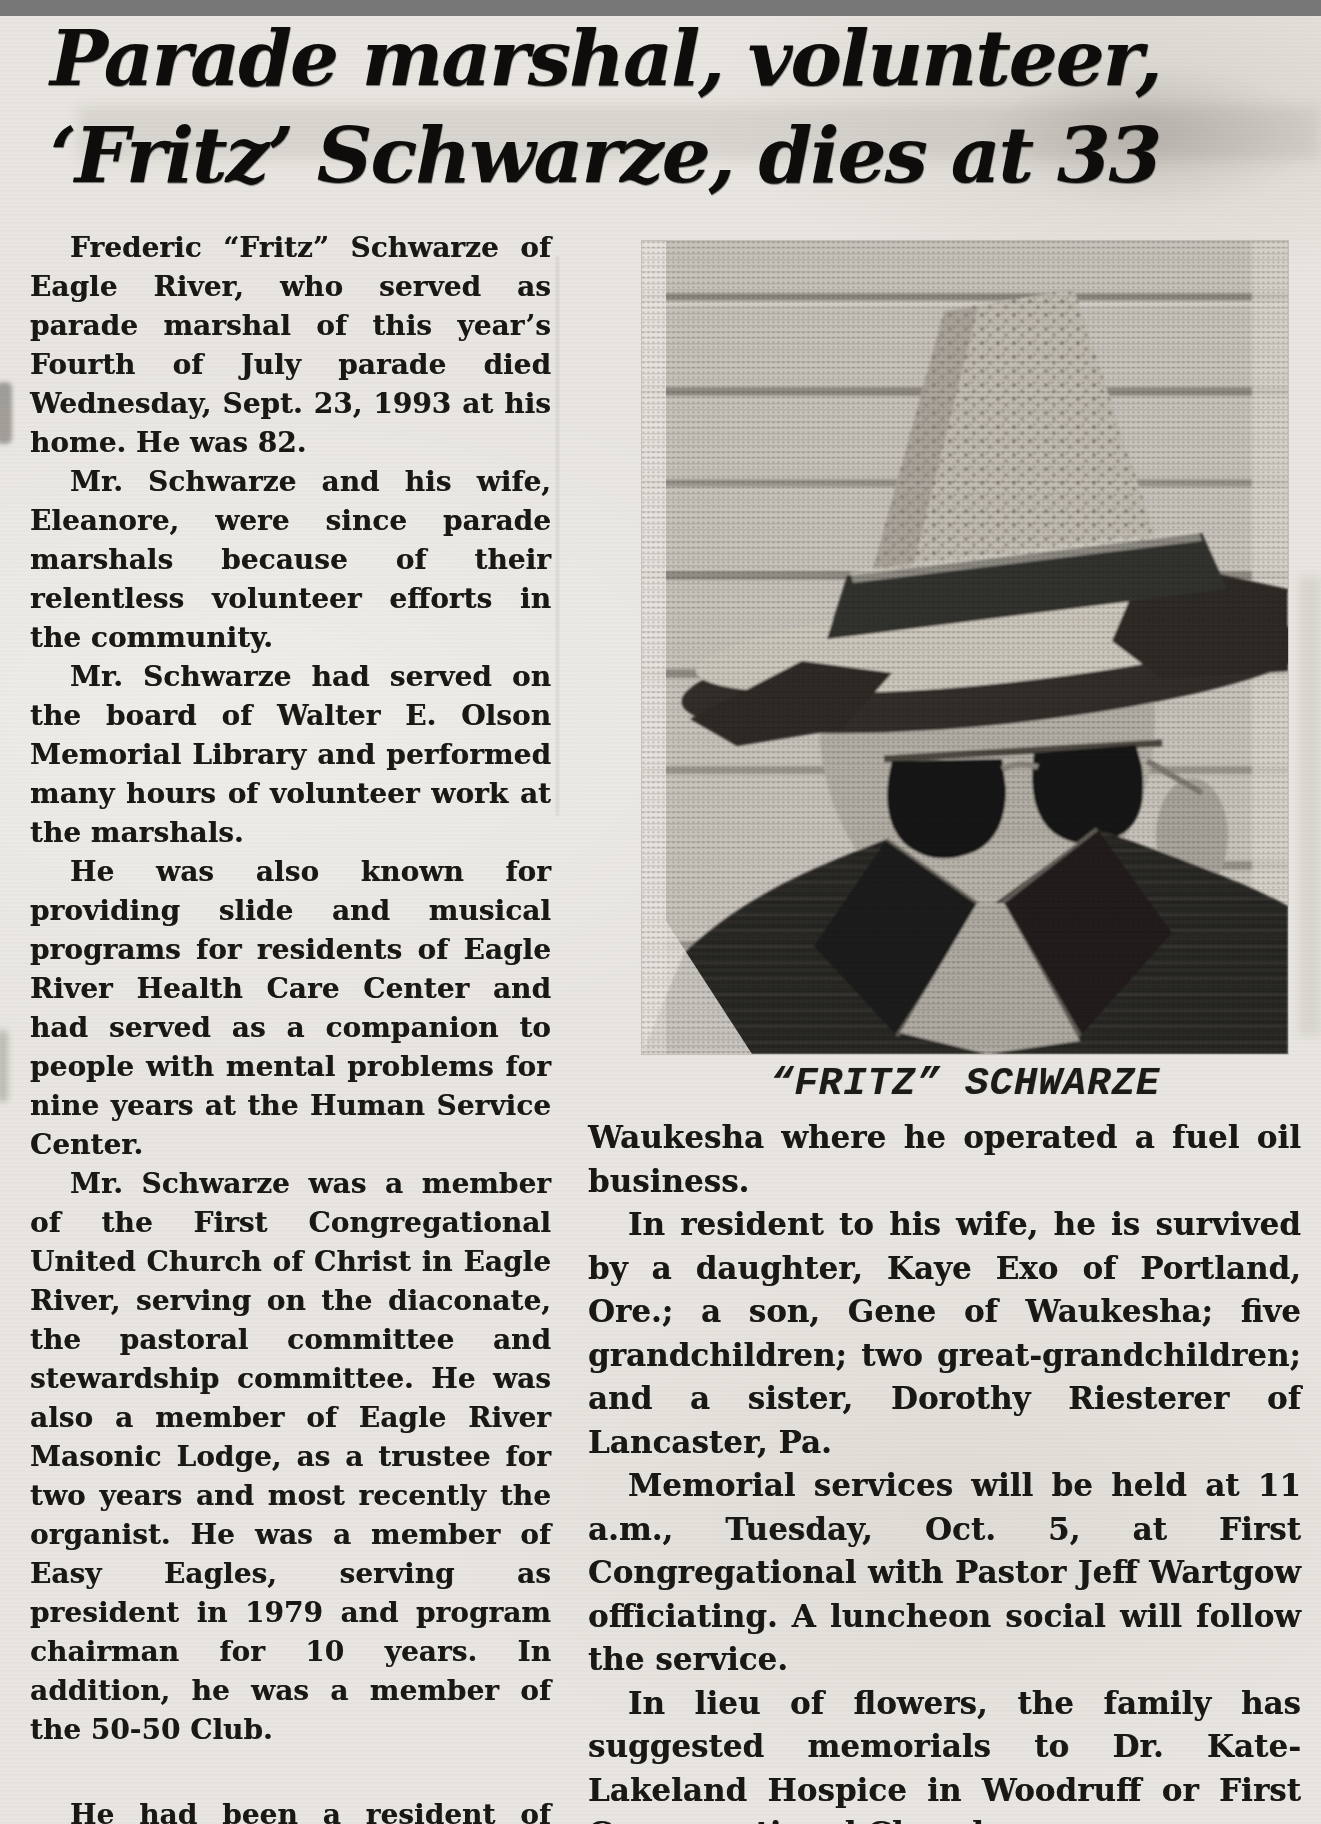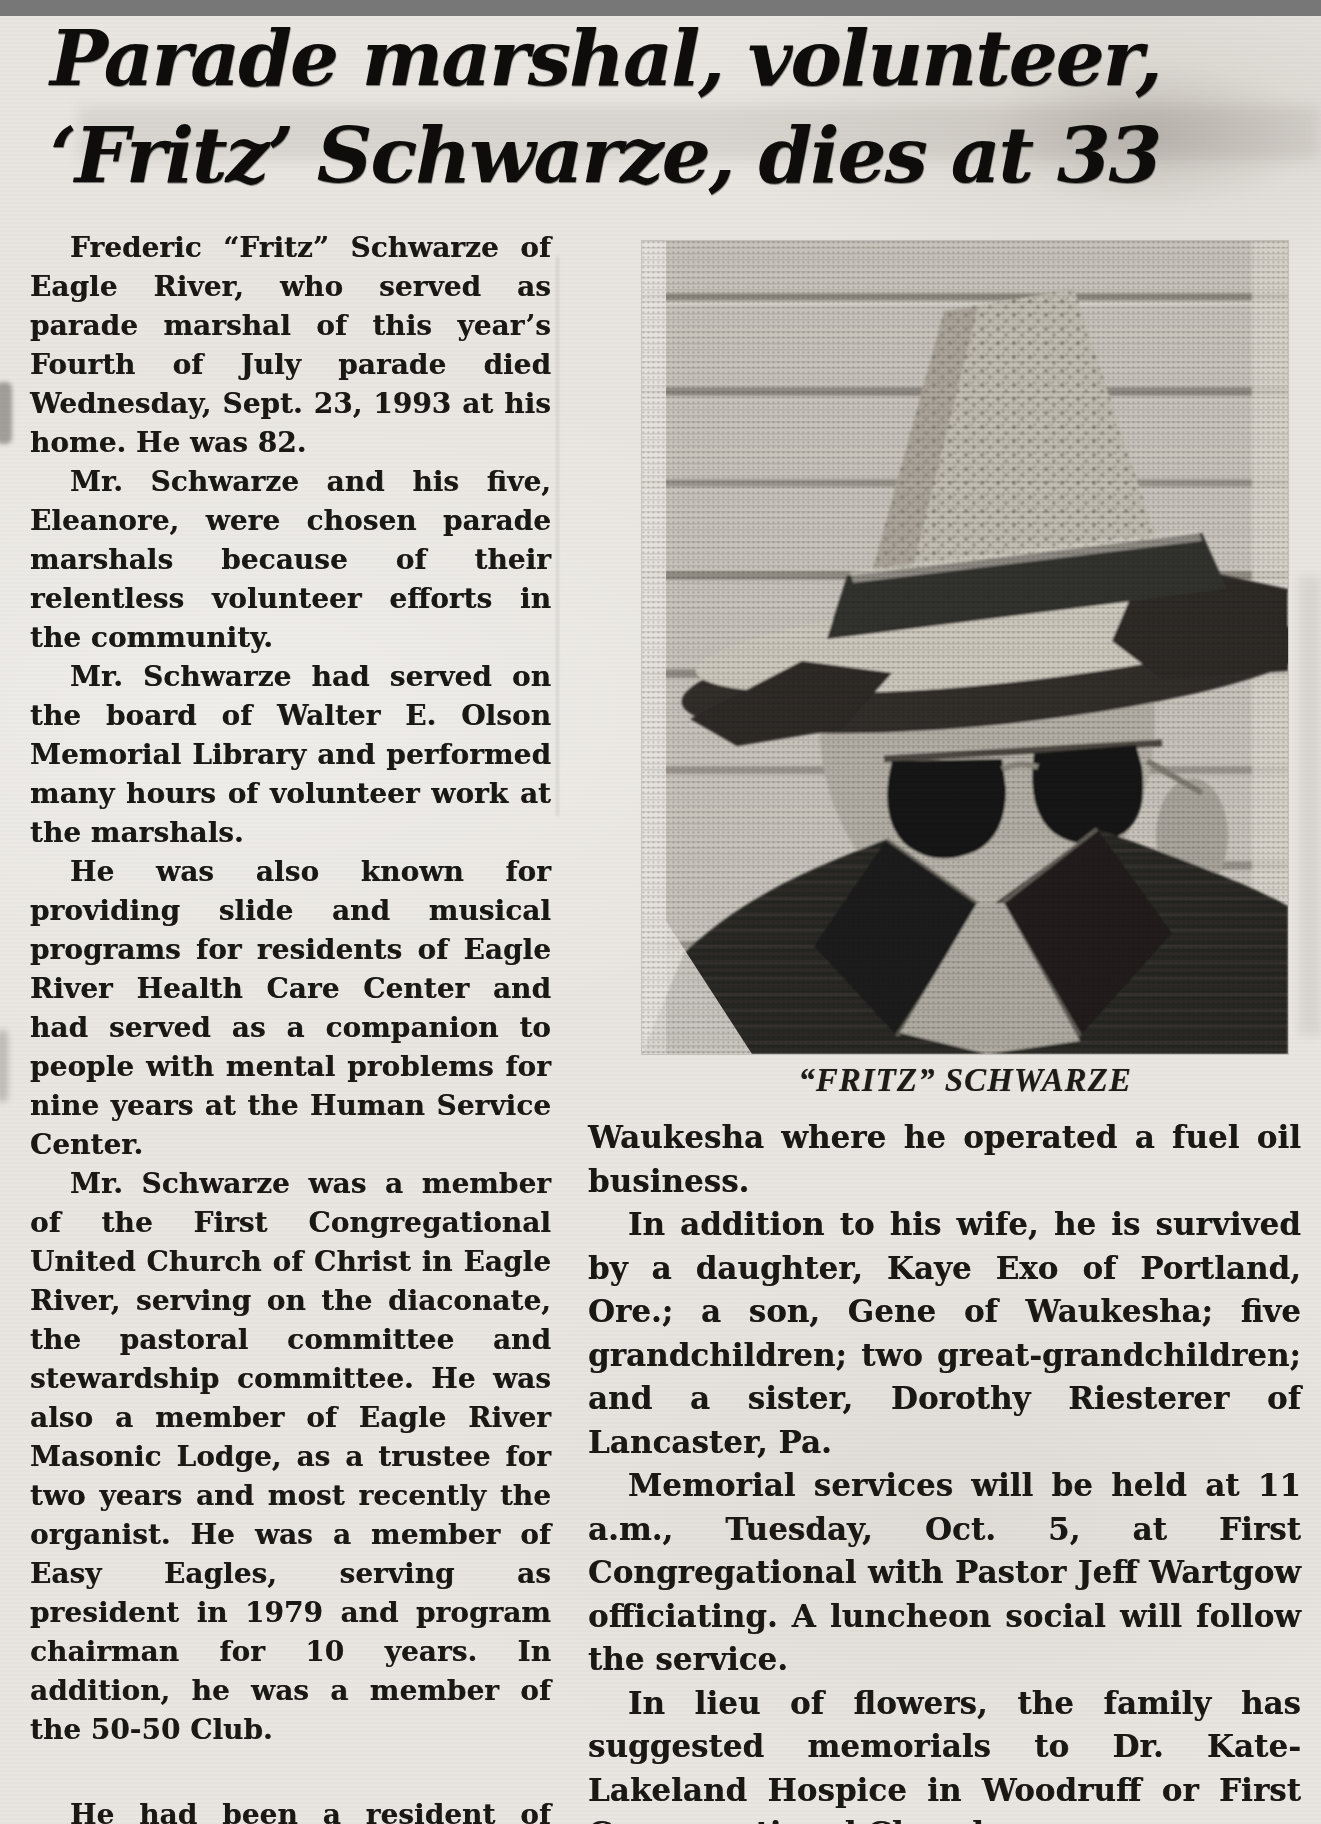--- a/index.html
+++ b/index.html
@@ -52,23 +52,23 @@
   .photo{
     position:absolute;left:642px;top:225px;width:646px;height:813px;
     background:#c6c2ba;
     box-shadow:0 0 0 1px rgba(90,86,80,.25);
     overflow:hidden;
   }
   .photo svg{display:block;width:100%;height:100%;}
   .caption{
     position:absolute;left:642px;top:1046px;width:646px;
     text-align:center;
-    font-family:Liberation Serif, serif;
+    font-family:Liberation Mono, monospace;
     font-style:italic;font-weight:bold;
-    font-size:33px;letter-spacing:1px;
+    font-size:39px;letter-spacing:1px;
     color:#1c1b18;
     text-shadow:0.4px 0.4px 0.7px rgba(25,22,18,.45);
   }
   
   .smudge{position:absolute;pointer-events:none;}
   .sm-band{left:78px;top:90px;width:1243px;height:54px;background:rgba(118,113,105,.14);filter:blur(7px);}
   .sm-topright{left:985px;top:48px;width:330px;height:145px;background:radial-gradient(ellipse at 50% 50%, rgba(105,100,92,.22), transparent 70%);filter:blur(6px);}
   .sm-left1{left:-4px;top:366px;width:16px;height:62px;background:rgba(45,42,37,.38);filter:blur(2px);border-radius:6px;}
   .sm-left2{left:-3px;top:1014px;width:11px;height:72px;background:rgba(62,58,51,.25);filter:blur(3px);border-radius:5px;}
   .sm-rightedge{left:1299px;top:560px;width:22px;height:460px;background:rgba(128,123,114,.15);filter:blur(5px);}
@@ -86,21 +86,21 @@
   <div class="smudge sm-rightedge"></div>
   <div class="smudge sm-gutter"></div>
 
   <div class="headline">
     <div>Parade marshal, volunteer,</div>
     <div>‘Fritz’ Schwarze, dies at 33</div>
   </div>
 
   <div class="col col-left">
       <p>Frederic “Fritz” Schwarze of Eagle River, who served as parade marshal of this year’s Fourth of July parade died Wednesday, Sept. 23, 1993 at his home. He was 82.</p>
-      <p>Mr. Schwarze and his five, Eleanore, were chosen parade marshals because of their relentless volunteer efforts in the community.</p>
+      <p>Mr. Schwarze and his wife, Eleanore, were since parade marshals because of their relentless volunteer efforts in the community.</p>
       <p>Mr. Schwarze had served on the board of Walter E. Olson Memorial Library and performed many hours of volunteer work at the marshals.</p>
       <p>He was also known for providing slide and musical programs for residents of Eagle River Health Care Center and had served as a companion to people with mental problems for nine years at the Human Service Center.</p>
       <p>Mr. Schwarze was a member of the First Congregational United Church of Christ in Eagle River, serving on the diaconate, the pastoral committee and stewardship committee. He was also a member of Eagle River Masonic Lodge, as a trustee for two years and most recently the organist. He was a member of Easy Eagles, serving as president in 1979 and program chairman for 10 years. In addition, he was a member of the 50-50 Club.</p>
       <p>He had been a resident of Eagle River since 1975.</p>
     </div>
 
   <div class="photo">
     <svg viewBox="0 0 646 813" preserveAspectRatio="none">
       <defs>
         <pattern id="halftone" width="5" height="5" patternUnits="userSpaceOnUse">
@@ -194,18 +194,18 @@
 
       <rect x="0" y="0" width="646" height="813" fill="url(#halftone)" opacity="0.16"></rect>
       <rect x="0" y="0" width="646" height="813" fill="url(#scanlines)" opacity="0.10"></rect>
     </svg>
   </div>
 
   <div class="caption">“FRITZ” SCHWARZE</div>
 
   <div class="col col-right">
       <p>Waukesha where he operated a fuel oil business.</p>
-      <p>In addition to his wife, he is survived by a daughter, Kaye Exo of Portland, Ore.; a son, Gene of Waukesha; five grandchildren; two great-grandchildren; and a sister, Dorothy Riesterer of Lancaster, Pa.</p>
+      <p>In resident to his wife, he is survived by a daughter, Kaye Exo of Portland, Ore.; a son, Gene of Waukesha; five grandchildren; two great-grandchildren; and a sister, Dorothy Riesterer of Lancaster, Pa.</p>
       <p>Memorial services will be held at 11 a.m., Tuesday, Oct. 5, at First Congregational with Pastor Jeff Wartgow officiating. A luncheon social will follow the service.</p>
       <p>In lieu of flowers, the family has suggested memorials to Dr. Kate-Lakeland Hospice in Woodruff or First Congregational Church.</p>
     </div>
 
 </div>
 
 </body></html>

